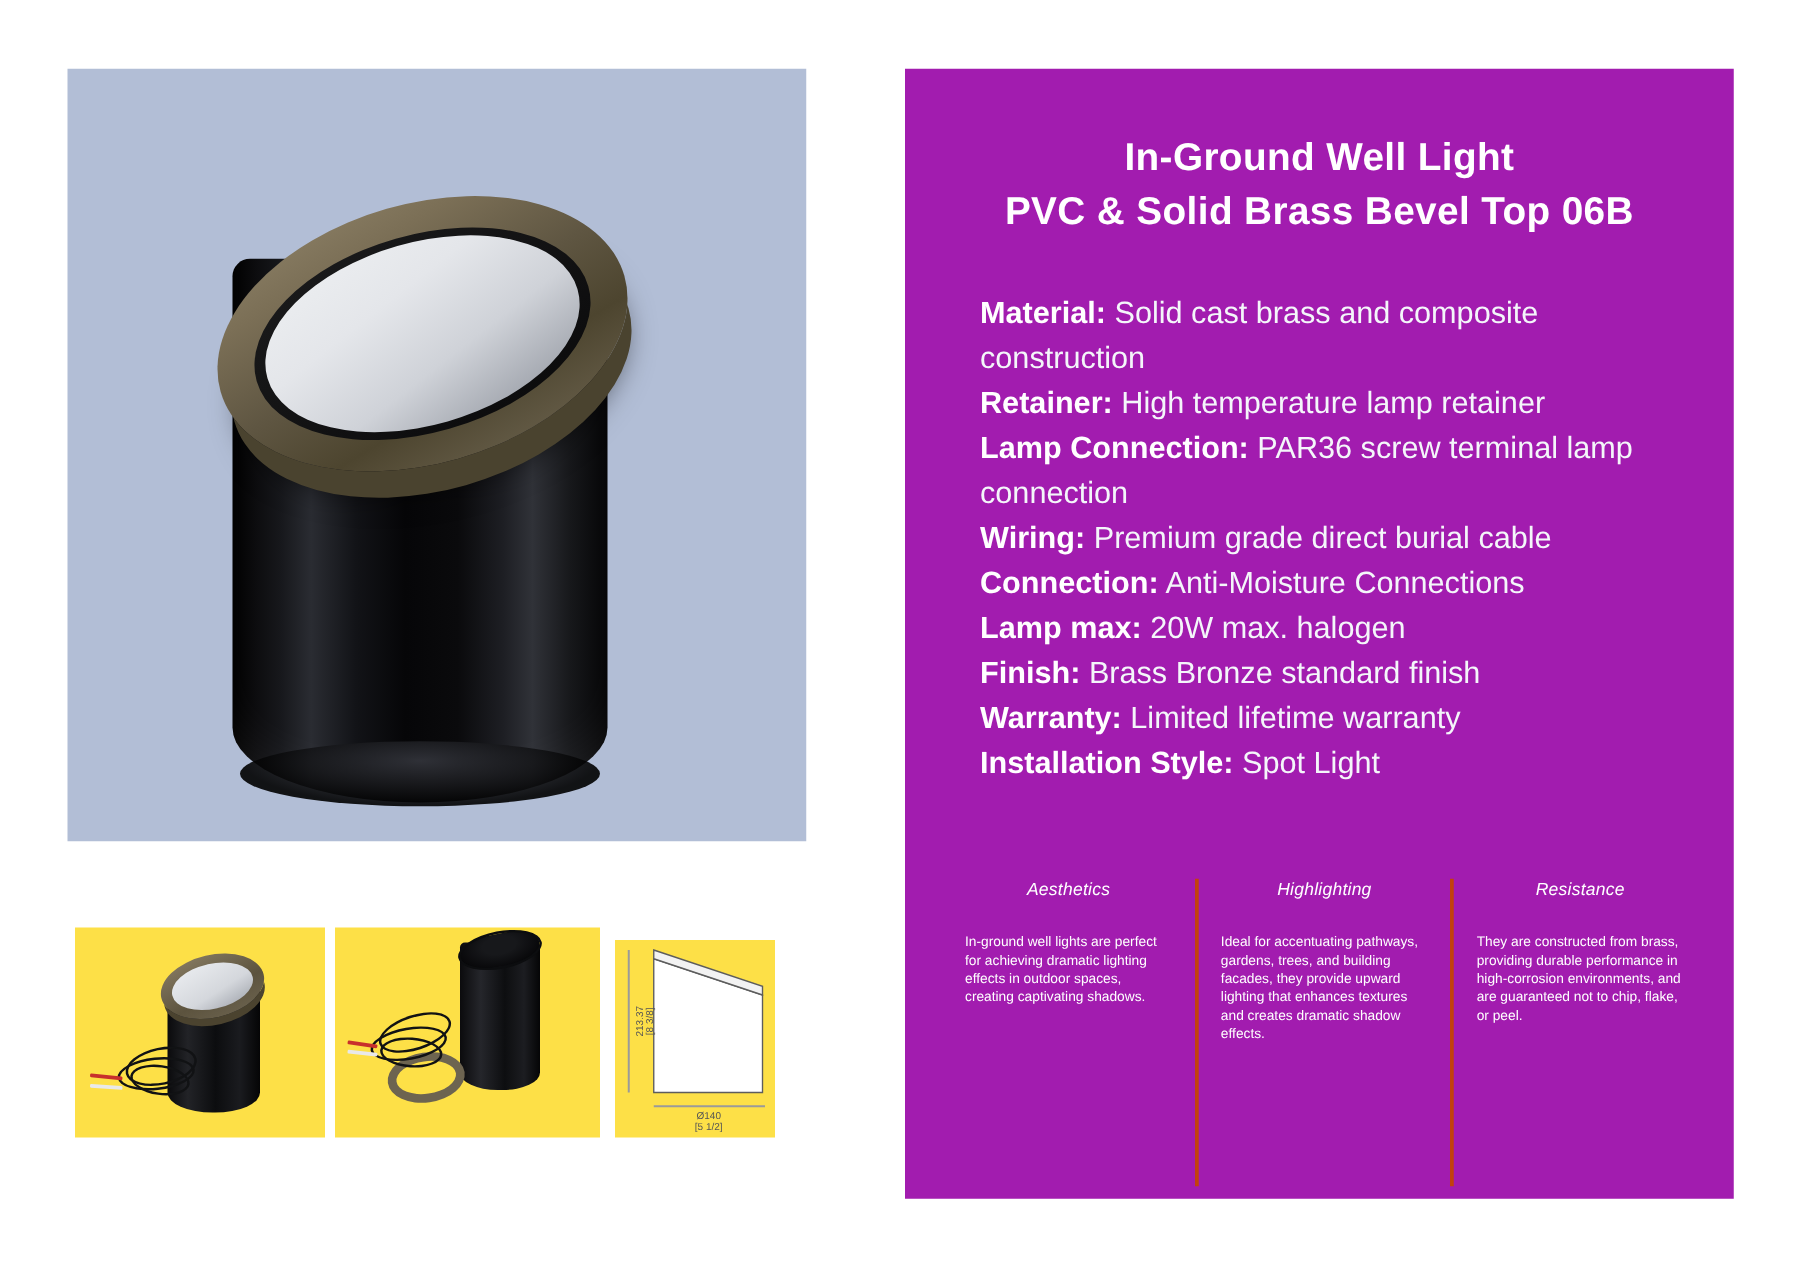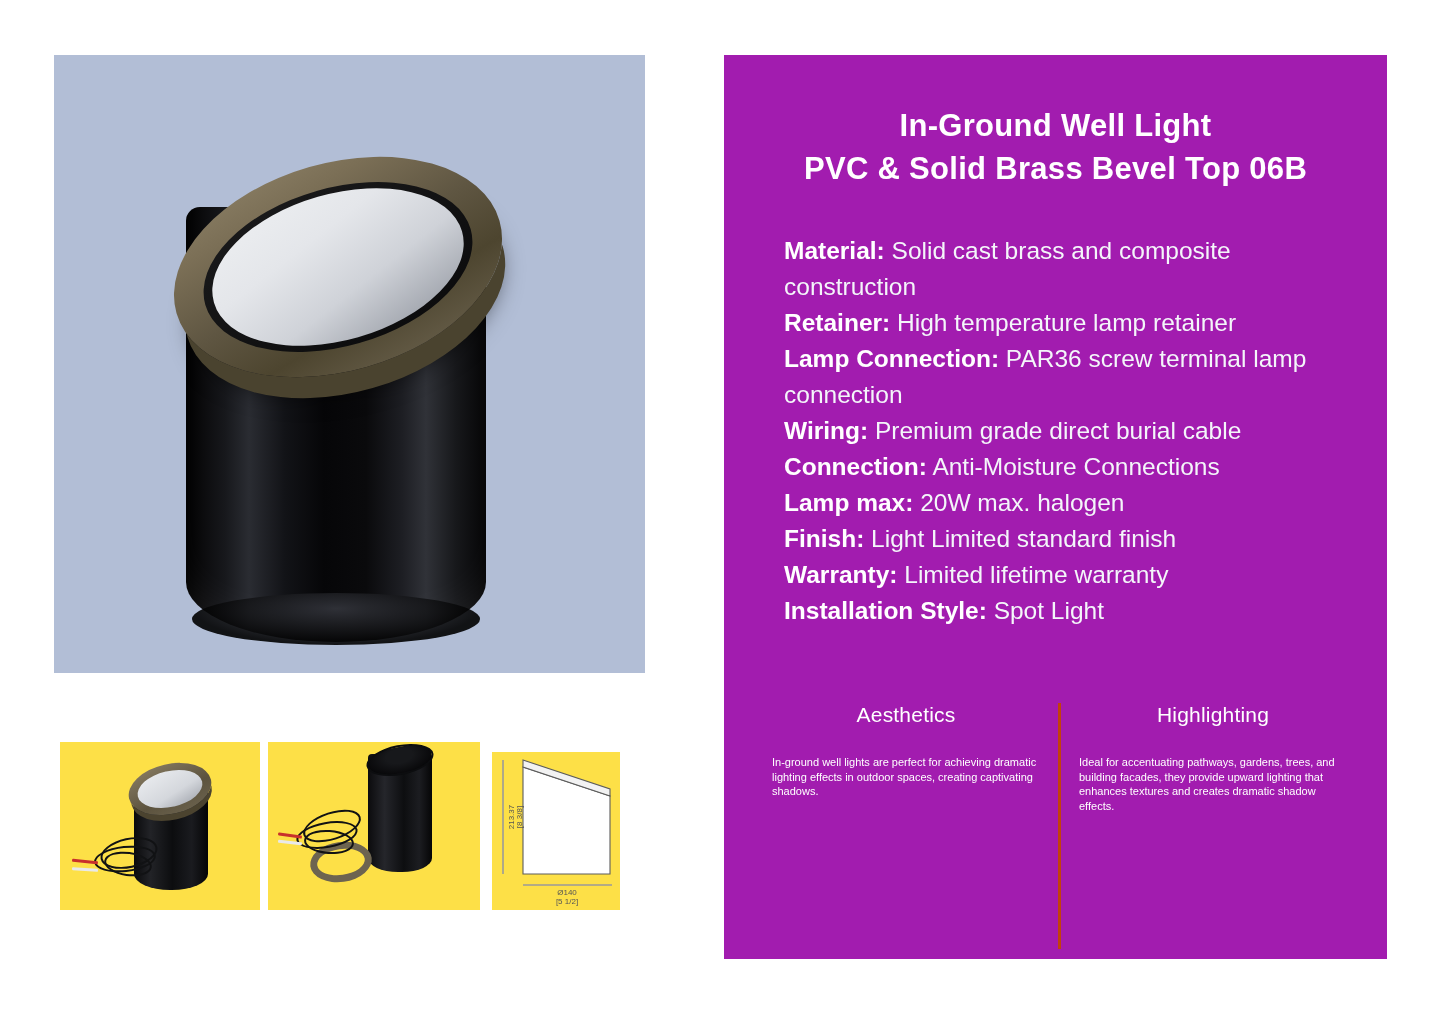--- a/index.html
+++ b/index.html
@@ -210,24 +210,25 @@
   .feature-col {
     flex: 1;
     position: relative;
     padding: 0 18px;
     box-sizing: border-box;
   }
   .feature-col + .feature-col { border-left: 3px solid #c2410c; }
   .feature-title {
     text-align: center;
     color: #ffffff;
-    font-size: 21px;
+    font-size: 14px;
     font-weight: 400;
     margin: 0 0 28px 0;
     letter-spacing: 0.2px;
+    font-style: italic;
   }
   .feature-text {
     color: #ffffff;
     font-size: 11px;
     line-height: 1.33;
     font-weight: 400;
     margin: 0;
   }
 </style>
 </head>
@@ -312,36 +313,40 @@
     <li>
       <span class="k">Connection:</span>
       <span class="v">Anti-Moisture Connections</span>
     </li>
     <li>
       <span class="k">Lamp max:</span>
       <span class="v">20W max. halogen</span>
     </li>
     <li>
       <span class="k">Finish:</span>
-      <span class="v">Light Limited standard finish</span>
+      <span class="v">Brass Bronze standard finish</span>
     </li>
     <li>
       <span class="k">Warranty:</span>
       <span class="v">Limited lifetime warranty</span>
     </li>
     <li>
       <span class="k">Installation Style:</span>
       <span class="v">Spot Light</span>
     </li>
   </ul>
 
   <div id="feature-columns">
     <div class="feature-col">
       <p class="feature-title">Aesthetics</p>
       <p class="feature-text">In-ground well lights are perfect for achieving dramatic lighting effects in outdoor spaces, creating captivating shadows.</p>
     </div>
     <div class="feature-col">
       <p class="feature-title">Highlighting</p>
       <p class="feature-text">Ideal for accentuating pathways, gardens, trees, and building facades, they provide upward lighting that enhances textures and creates dramatic shadow effects.</p>
     </div>
+    <div class="feature-col">
+      <p class="feature-title">Resistance</p>
+      <p class="feature-text">They are constructed from brass, providing durable performance in high-corrosion environments, and are guaranteed not to chip, flake, or peel.</p>
+    </div>
   </div>
 
 </div>
 
 </body></html>

